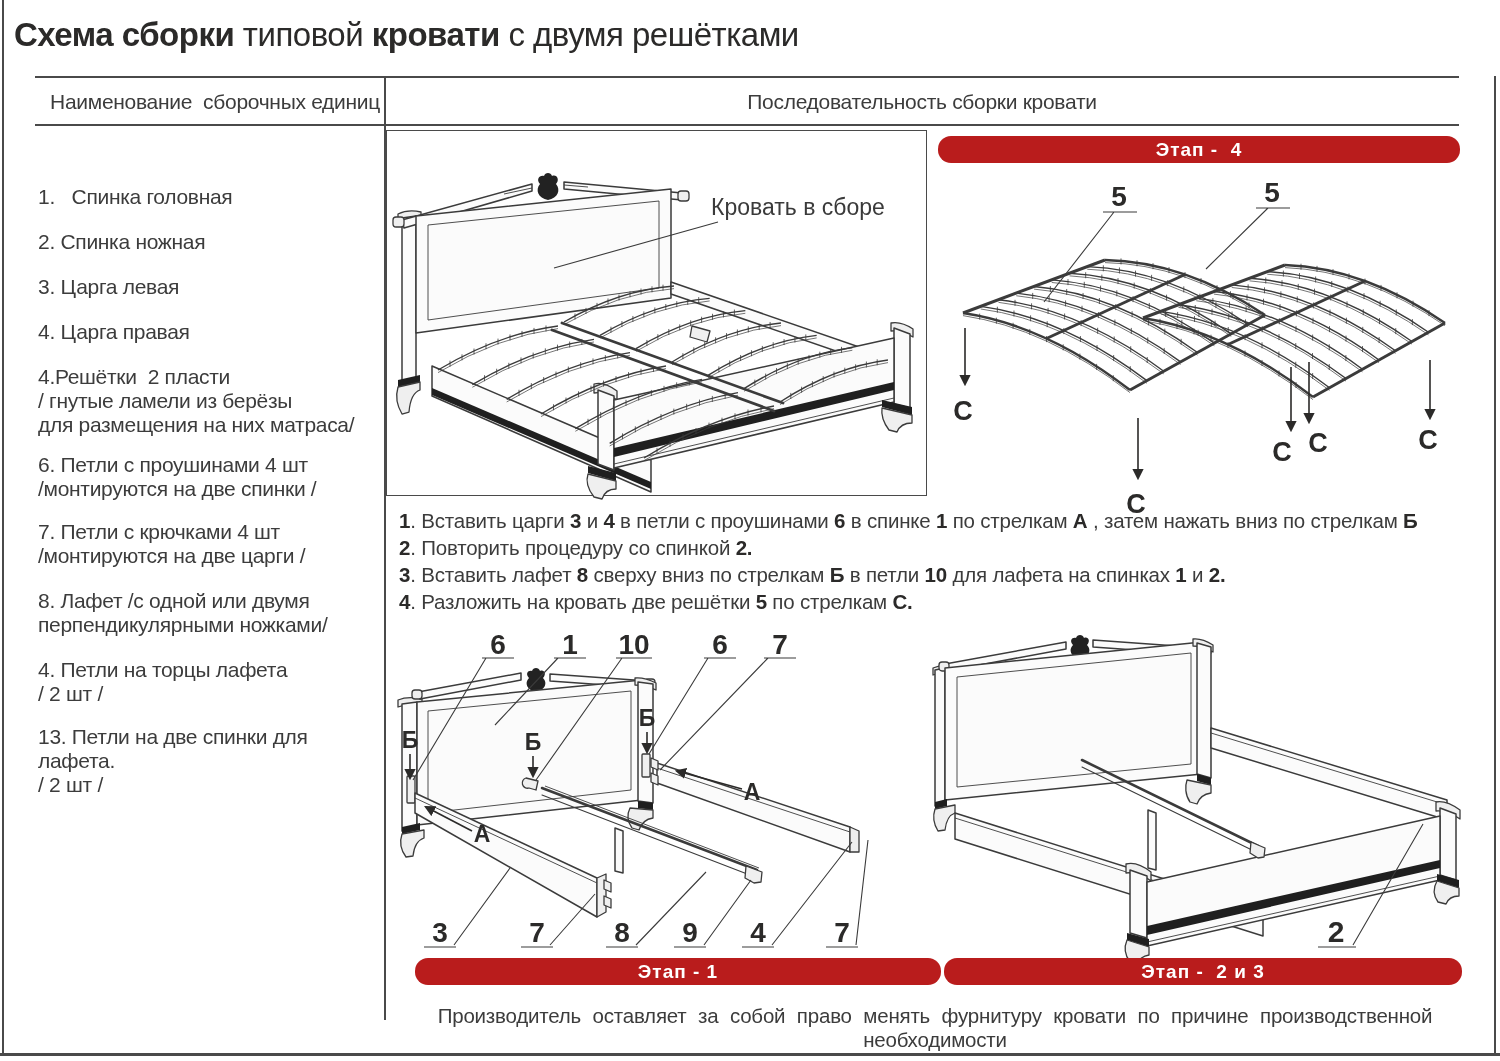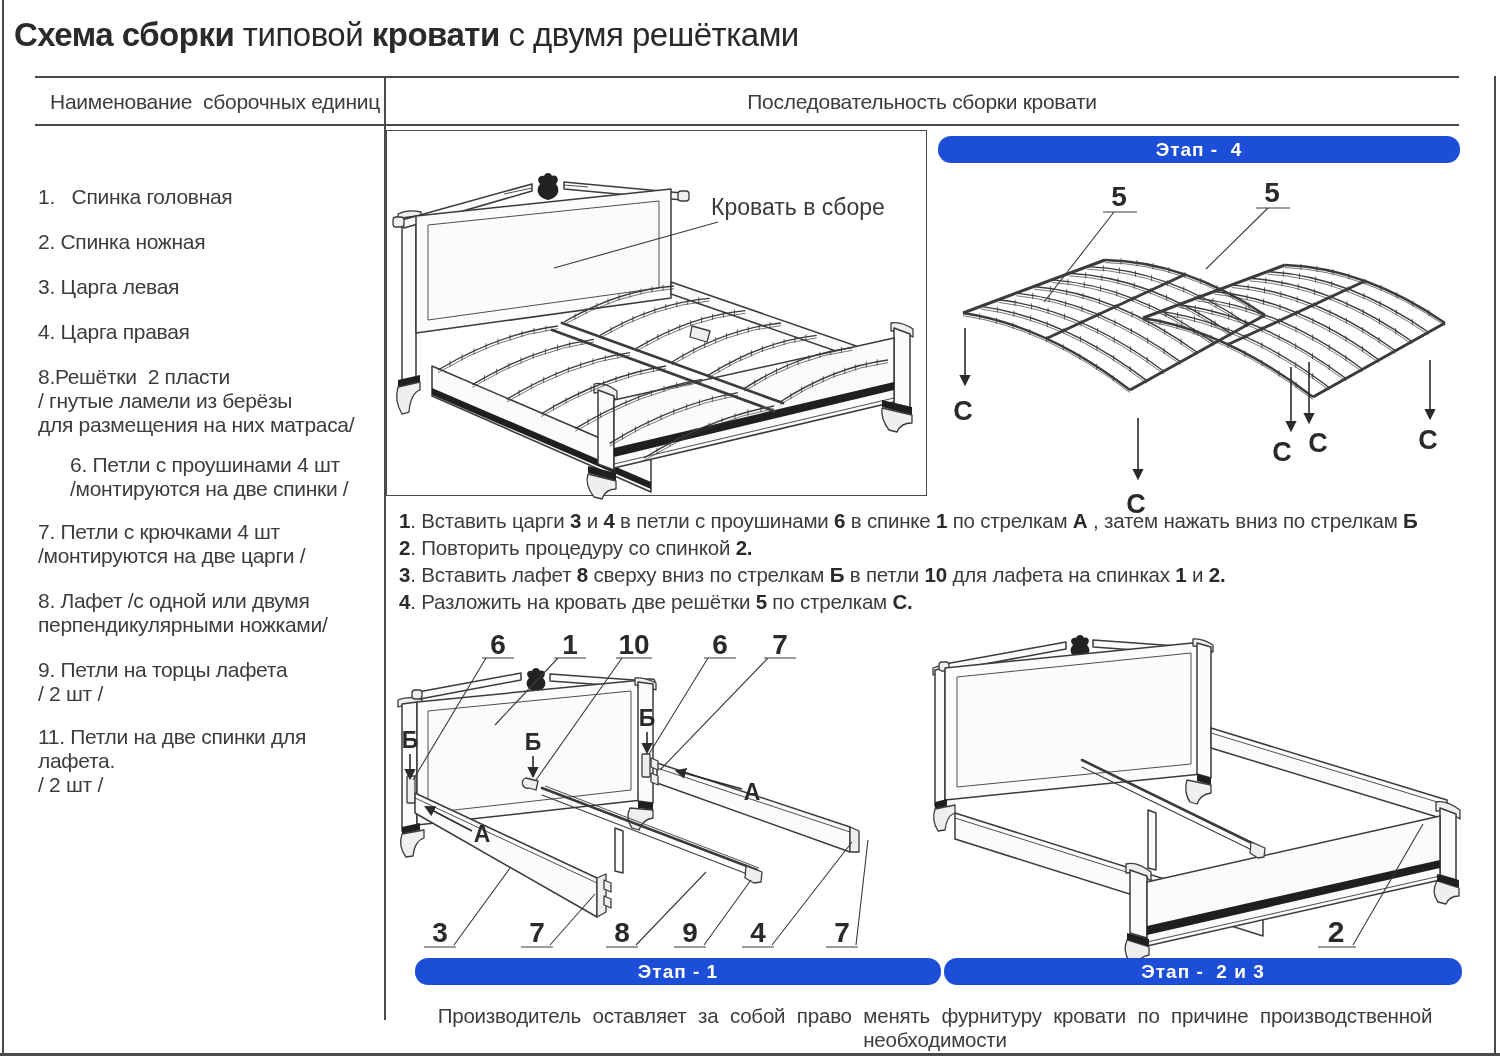--- a/index.html
+++ b/index.html
@@ -12,24 +12,24 @@
          font-size:33px;letter-spacing:-0.5px;color:#2b2a29;white-space:pre;}
   .title .b{font-weight:bold;}
   
   .col-header{position:absolute;top:90px;font-size:21px;text-align:center;color:#3c3c3c;
               letter-spacing:-0.3px;white-space:pre;}
   
   .parts{position:absolute;left:38px;top:185px;width:345px;font-size:21px;line-height:24px;
          letter-spacing:-0.3px;color:#3c3c3c;}
   .part-item{margin-bottom:21px;white-space:pre-wrap;}
   .part-item:nth-child(5){margin-bottom:16px;}
-  .part-item:nth-child(6){margin-bottom:19px;margin-left:32px;}
+  .part-item:nth-child(6){margin-bottom:19px;}
   .part-item:nth-child(9){margin-bottom:19px;}
   
-  .pill{position:absolute;height:27px;background:#1d4ed8;border-radius:13px;color:#fff;
+  .pill{position:absolute;height:27px;background:#b91c1c;border-radius:13px;color:#fff;
         font-size:19px;font-weight:bold;text-align:center;line-height:27px;letter-spacing:1px;
         white-space:pre;}
   
   .instr{position:absolute;left:399px;top:507px;width:1095px;font-size:20.5px;line-height:27px;
          color:#3c3c3c;letter-spacing:-0.2px;}
   .instr .bb{font-weight:bold;color:#2b2a29;}
   
   .footer{position:absolute;left:390px;top:1004px;width:1090px;text-align:center;font-size:20.5px;
           color:#3c3c3c;word-spacing:6px;letter-spacing:-0.2px;}
   
@@ -66,26 +66,26 @@
   <div class="vline" style="left:384px;top:76px;width:2px;height:944px;"></div>
 
   <div class="col-header" style="left:2px;width:382px;padding-left:22px;">Наименование  сборочных единиц</div>
   <div class="col-header" style="left:386px;width:1072px;">Последовательность сборки кровати</div>
 
   <div class="parts" id="parts-list">
       <div class="part-item"><div>1.   Спинка головная</div></div>
       <div class="part-item"><div>2. Спинка ножная</div></div>
       <div class="part-item"><div>3. Царга левая</div></div>
       <div class="part-item"><div>4. Царга правая</div></div>
-      <div class="part-item"><div>8.Решётки  2 пласти</div><div>/ гнутые ламели из берёзы</div><div>для размещения на них матраса/</div></div>
+      <div class="part-item"><div>4.Решётки  2 пласти</div><div>/ гнутые ламели из берёзы</div><div>для размещения на них матраса/</div></div>
       <div class="part-item"><div>6. Петли с проушинами 4 шт</div><div>/монтируются на две спинки /</div></div>
       <div class="part-item"><div>7. Петли с крючками 4 шт</div><div>/монтируются на две царги /</div></div>
       <div class="part-item"><div>8. Лафет /с одной или двумя</div><div>перпендикулярными ножками/</div></div>
-      <div class="part-item"><div>9. Петли на торцы лафета</div><div>/ 2 шт /</div></div>
-      <div class="part-item"><div>11. Петли на две спинки для лафета.</div><div>/ 2 шт /</div></div>
+      <div class="part-item"><div>4. Петли на торцы лафета</div><div>/ 2 шт /</div></div>
+      <div class="part-item"><div>13. Петли на две спинки для лафета.</div><div>/ 2 шт /</div></div>
     </div>
 
   <div class="bedbox"></div>
   <svg id="svg-bed" style="left:386px;top:130px;" width="541" height="366" viewBox="0 0 541 366">
     <g>
       <path class="fg" d="M12,84 q10,-5 23,-2 l0,8 q-12,-3 -23,2 z"></path>
       <path class="fw" d="M16,88 L30,86 L30,248 L16,253 Z"></path>
       <path class="fw" d="M16,90 L146,54 L146,61 L18,98 Z"></path>
       <rect class="fg" x="7" y="87" width="11" height="10" rx="3"></rect>
       <path class="fw" d="M178,52 L296,63 L296,70 L178,59 Z"></path>

